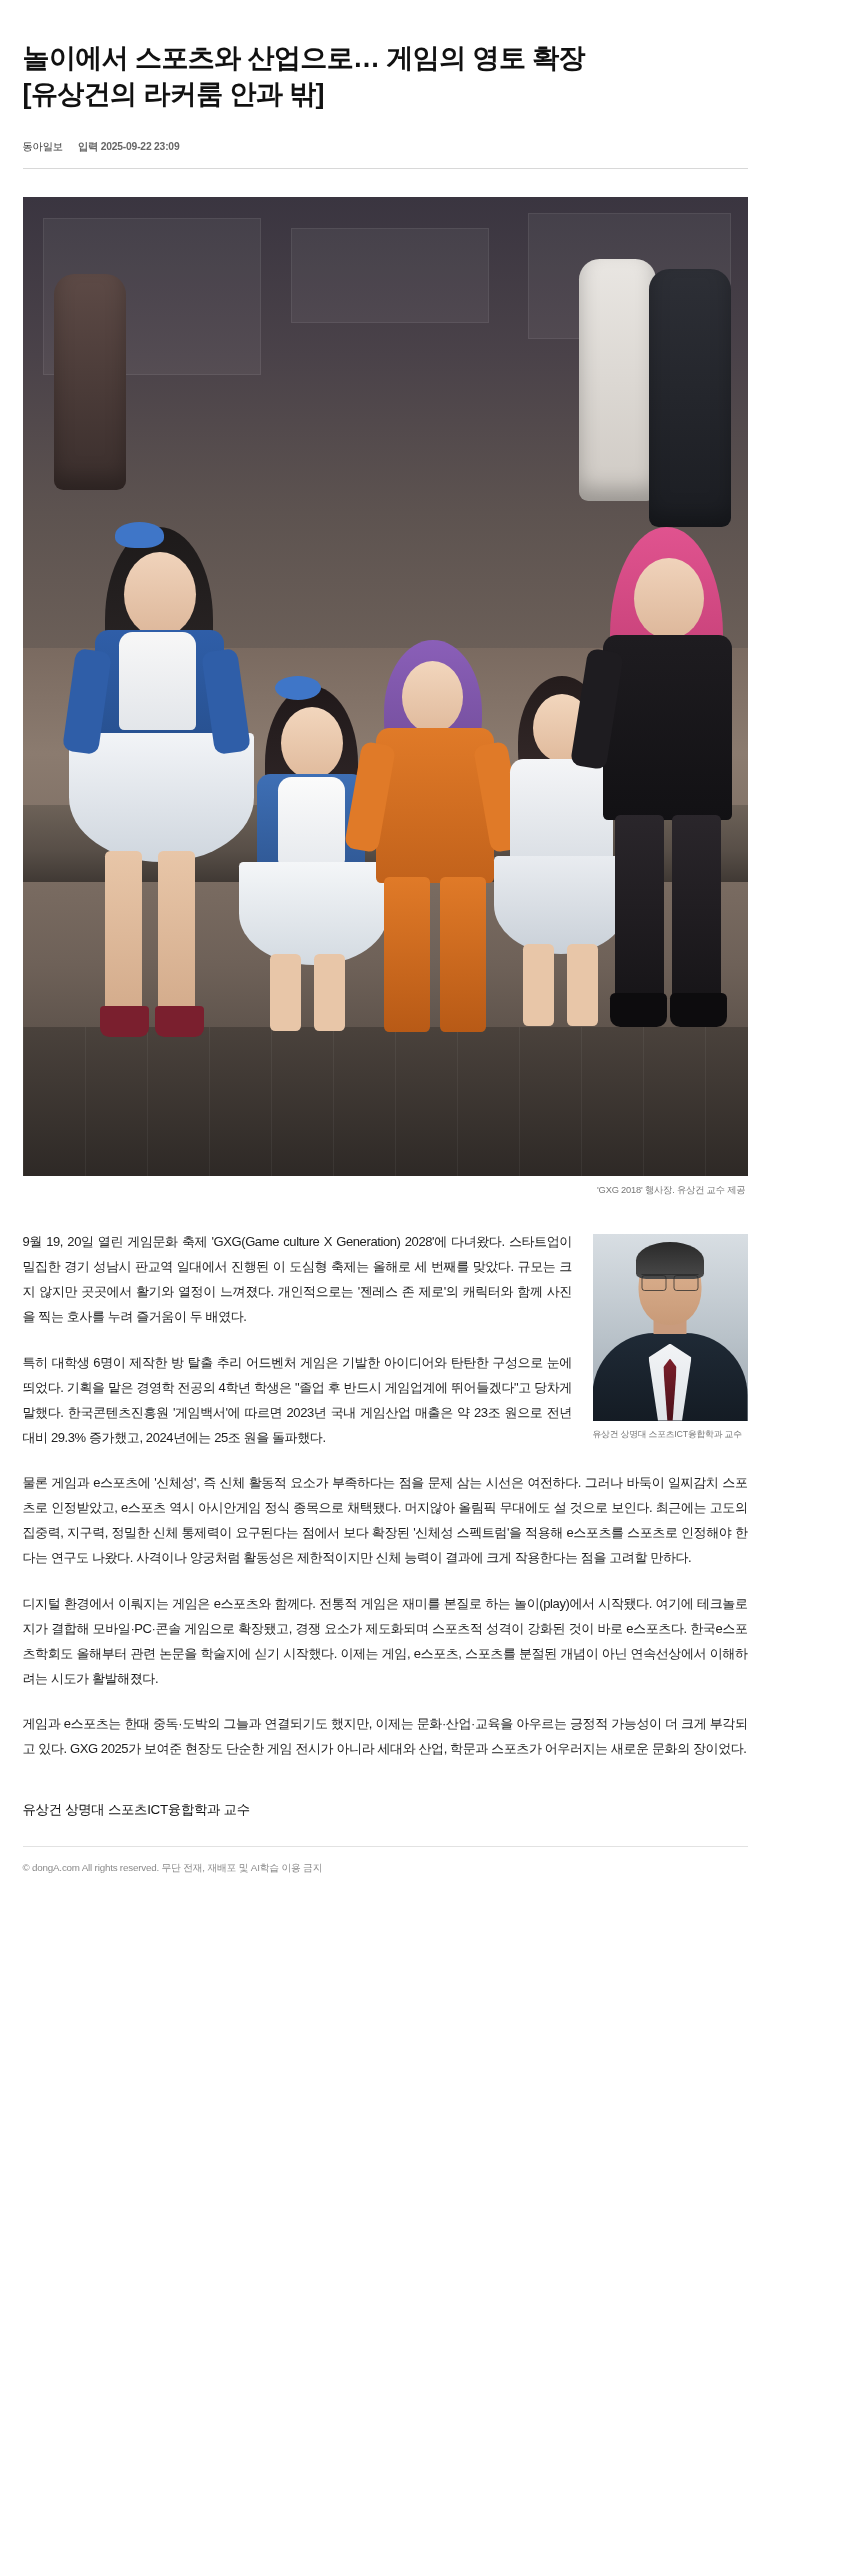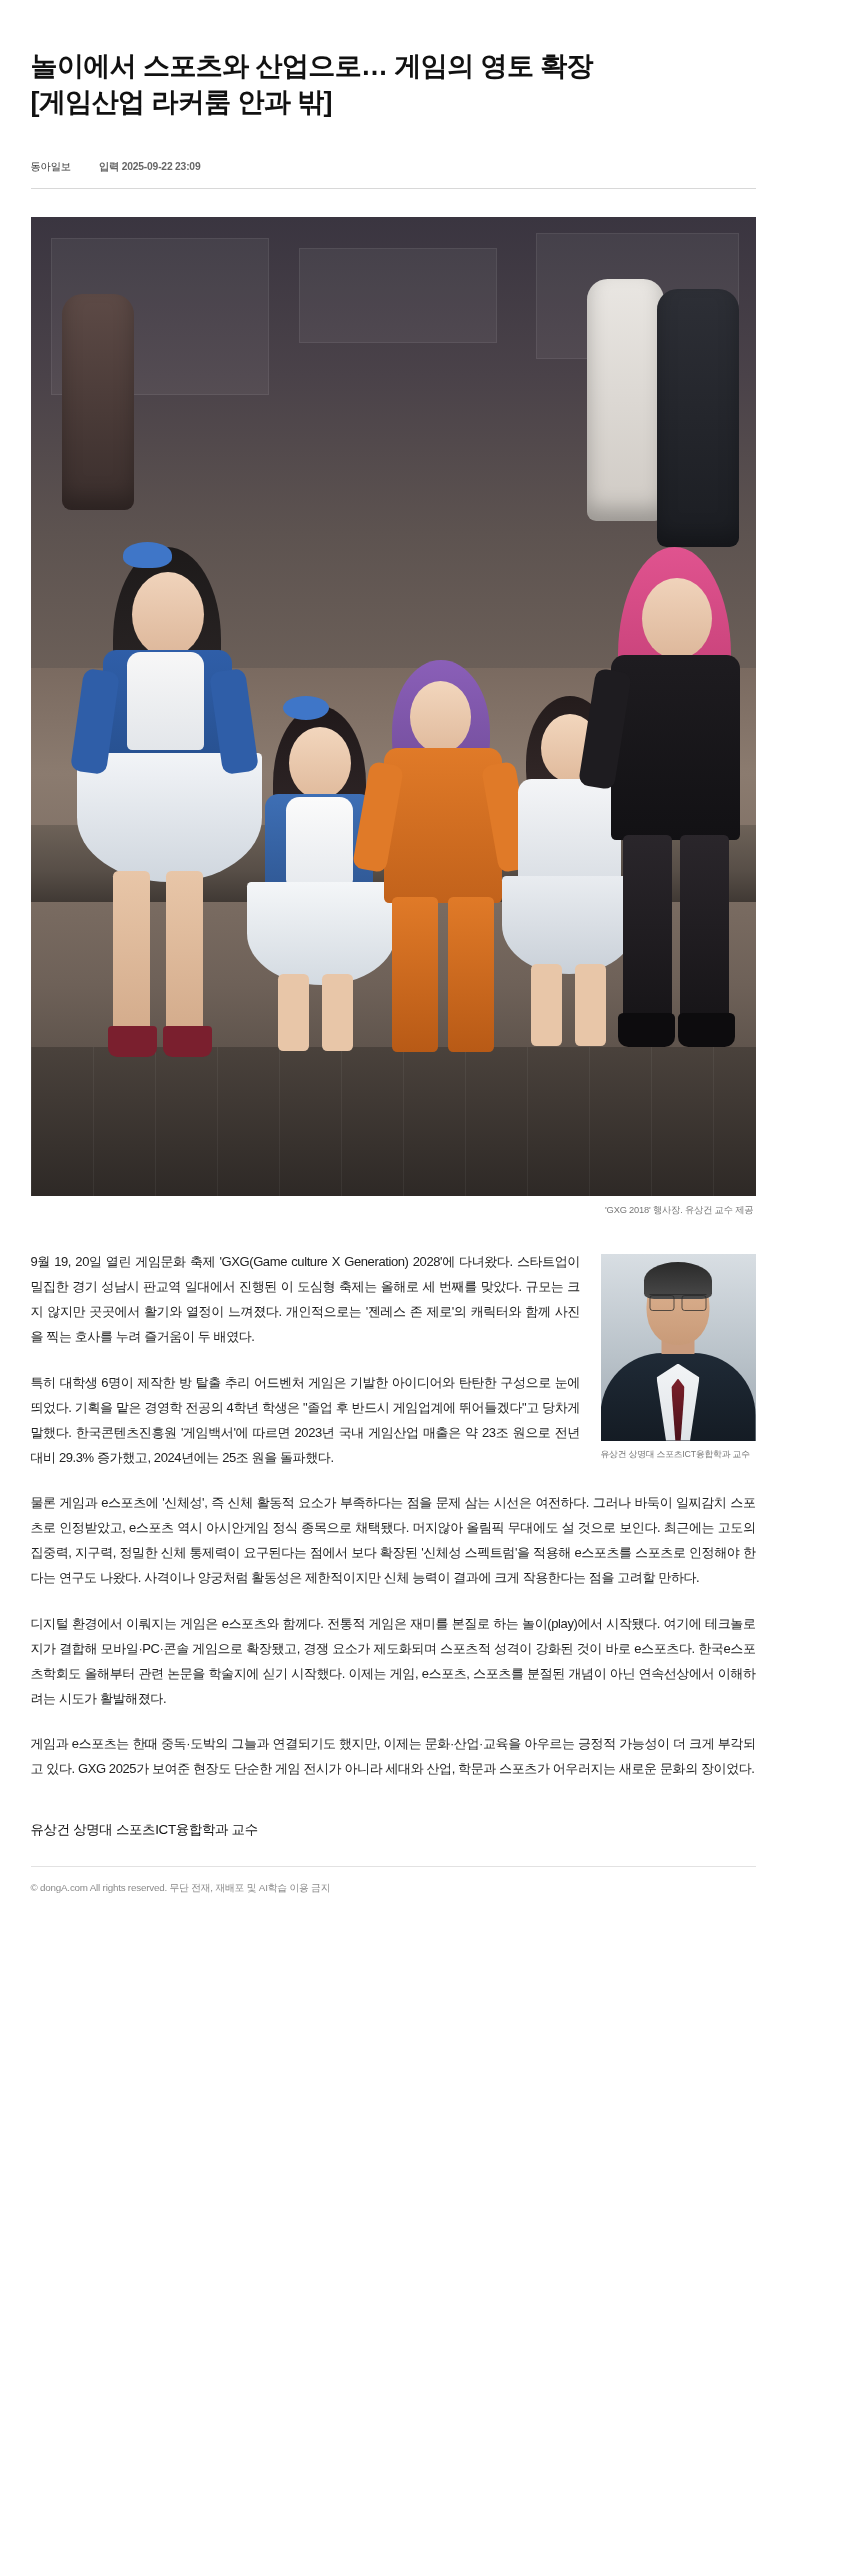--- a/index.html
+++ b/index.html
@@ -9,21 +9,21 @@
   }
   body {
     width: 852px;
     font-family: "Liberation Sans", sans-serif;
     color: #1a1a1a;
     -webkit-font-smoothing: antialiased;
   }
   .page {
     width: 730px;
     box-sizing: border-box;
-    padding: 12px;
+    padding: 4px;
     background: #ffffff;
     position: relative;
   }
   .content {
     margin: 0 auto;
     width: 762px;
     padding: 36px 0 31px 0;
     box-sizing: border-box;
   }
 
@@ -37,25 +37,25 @@
     margin: 0 0 0 0;
     padding: 0 18.5px;
     box-sizing: border-box;
   }
   .headline .line2 {
     display: block;
   }
 
   
   .byline {
-    margin-top: 40px;
+    margin-top: 28px;
     padding: 0 18.5px 13.4px 18.5px;
     display: flex;
     align-items: center;
-    gap: 28px;
+    gap: 15px;
     font-size: 10.3px;
     color: #555555;
     letter-spacing: -0.2px;
   }
   .byline .press {
     color: #333333;
   }
   .byline .date {
     color: #666666;
     font-weight: bold;
@@ -235,21 +235,21 @@
   }
 </style>
 </head>
 <body>
 
 <div class="page">
   <div class="content">
 
     <h1 class="headline">
       <span>놀이에서 스포츠와 산업으로… 게임의 영토 확장</span>
-      <span class="line2">[게임산업 라커룸 안과 밖]</span>
+      <span class="line2">[유상건의 라커룸 안과 밖]</span>
     </h1>
 
     <div class="byline">
       <span class="press">동아일보</span>
       <span class="date">입력 2025-09-22 23:09</span>
     </div>
 
     <div class="rule"></div>
 
     <div class="hero-wrap">

